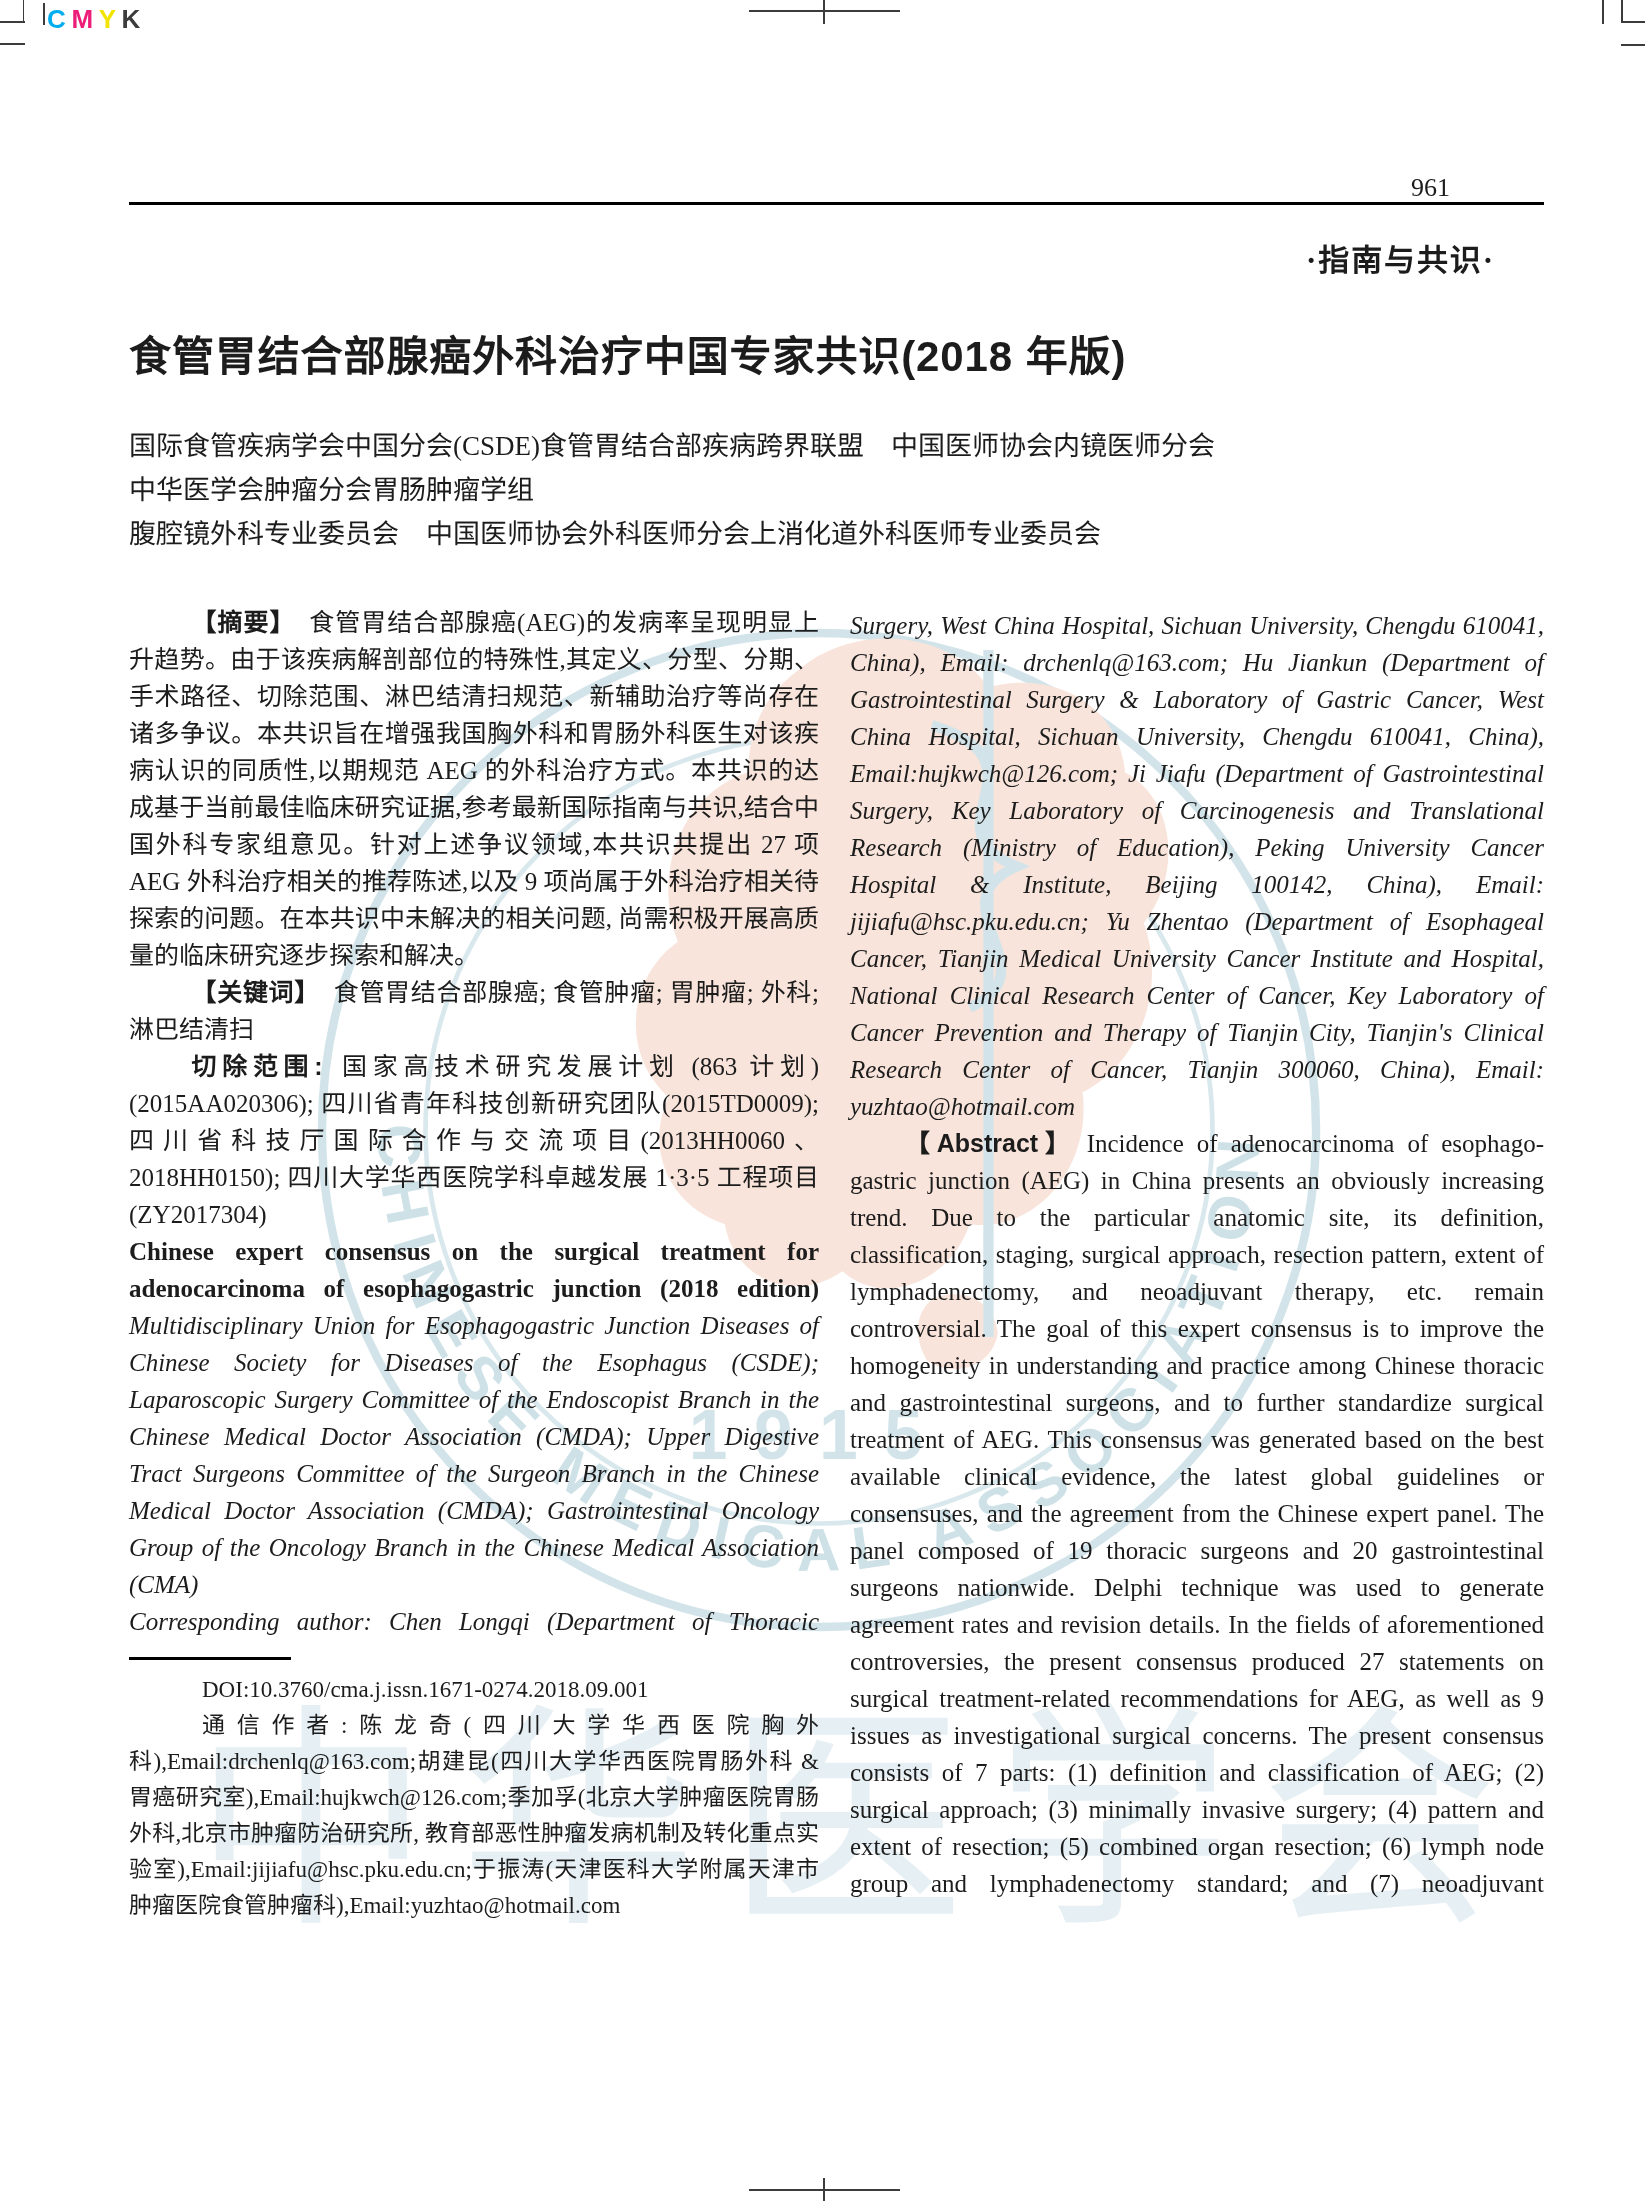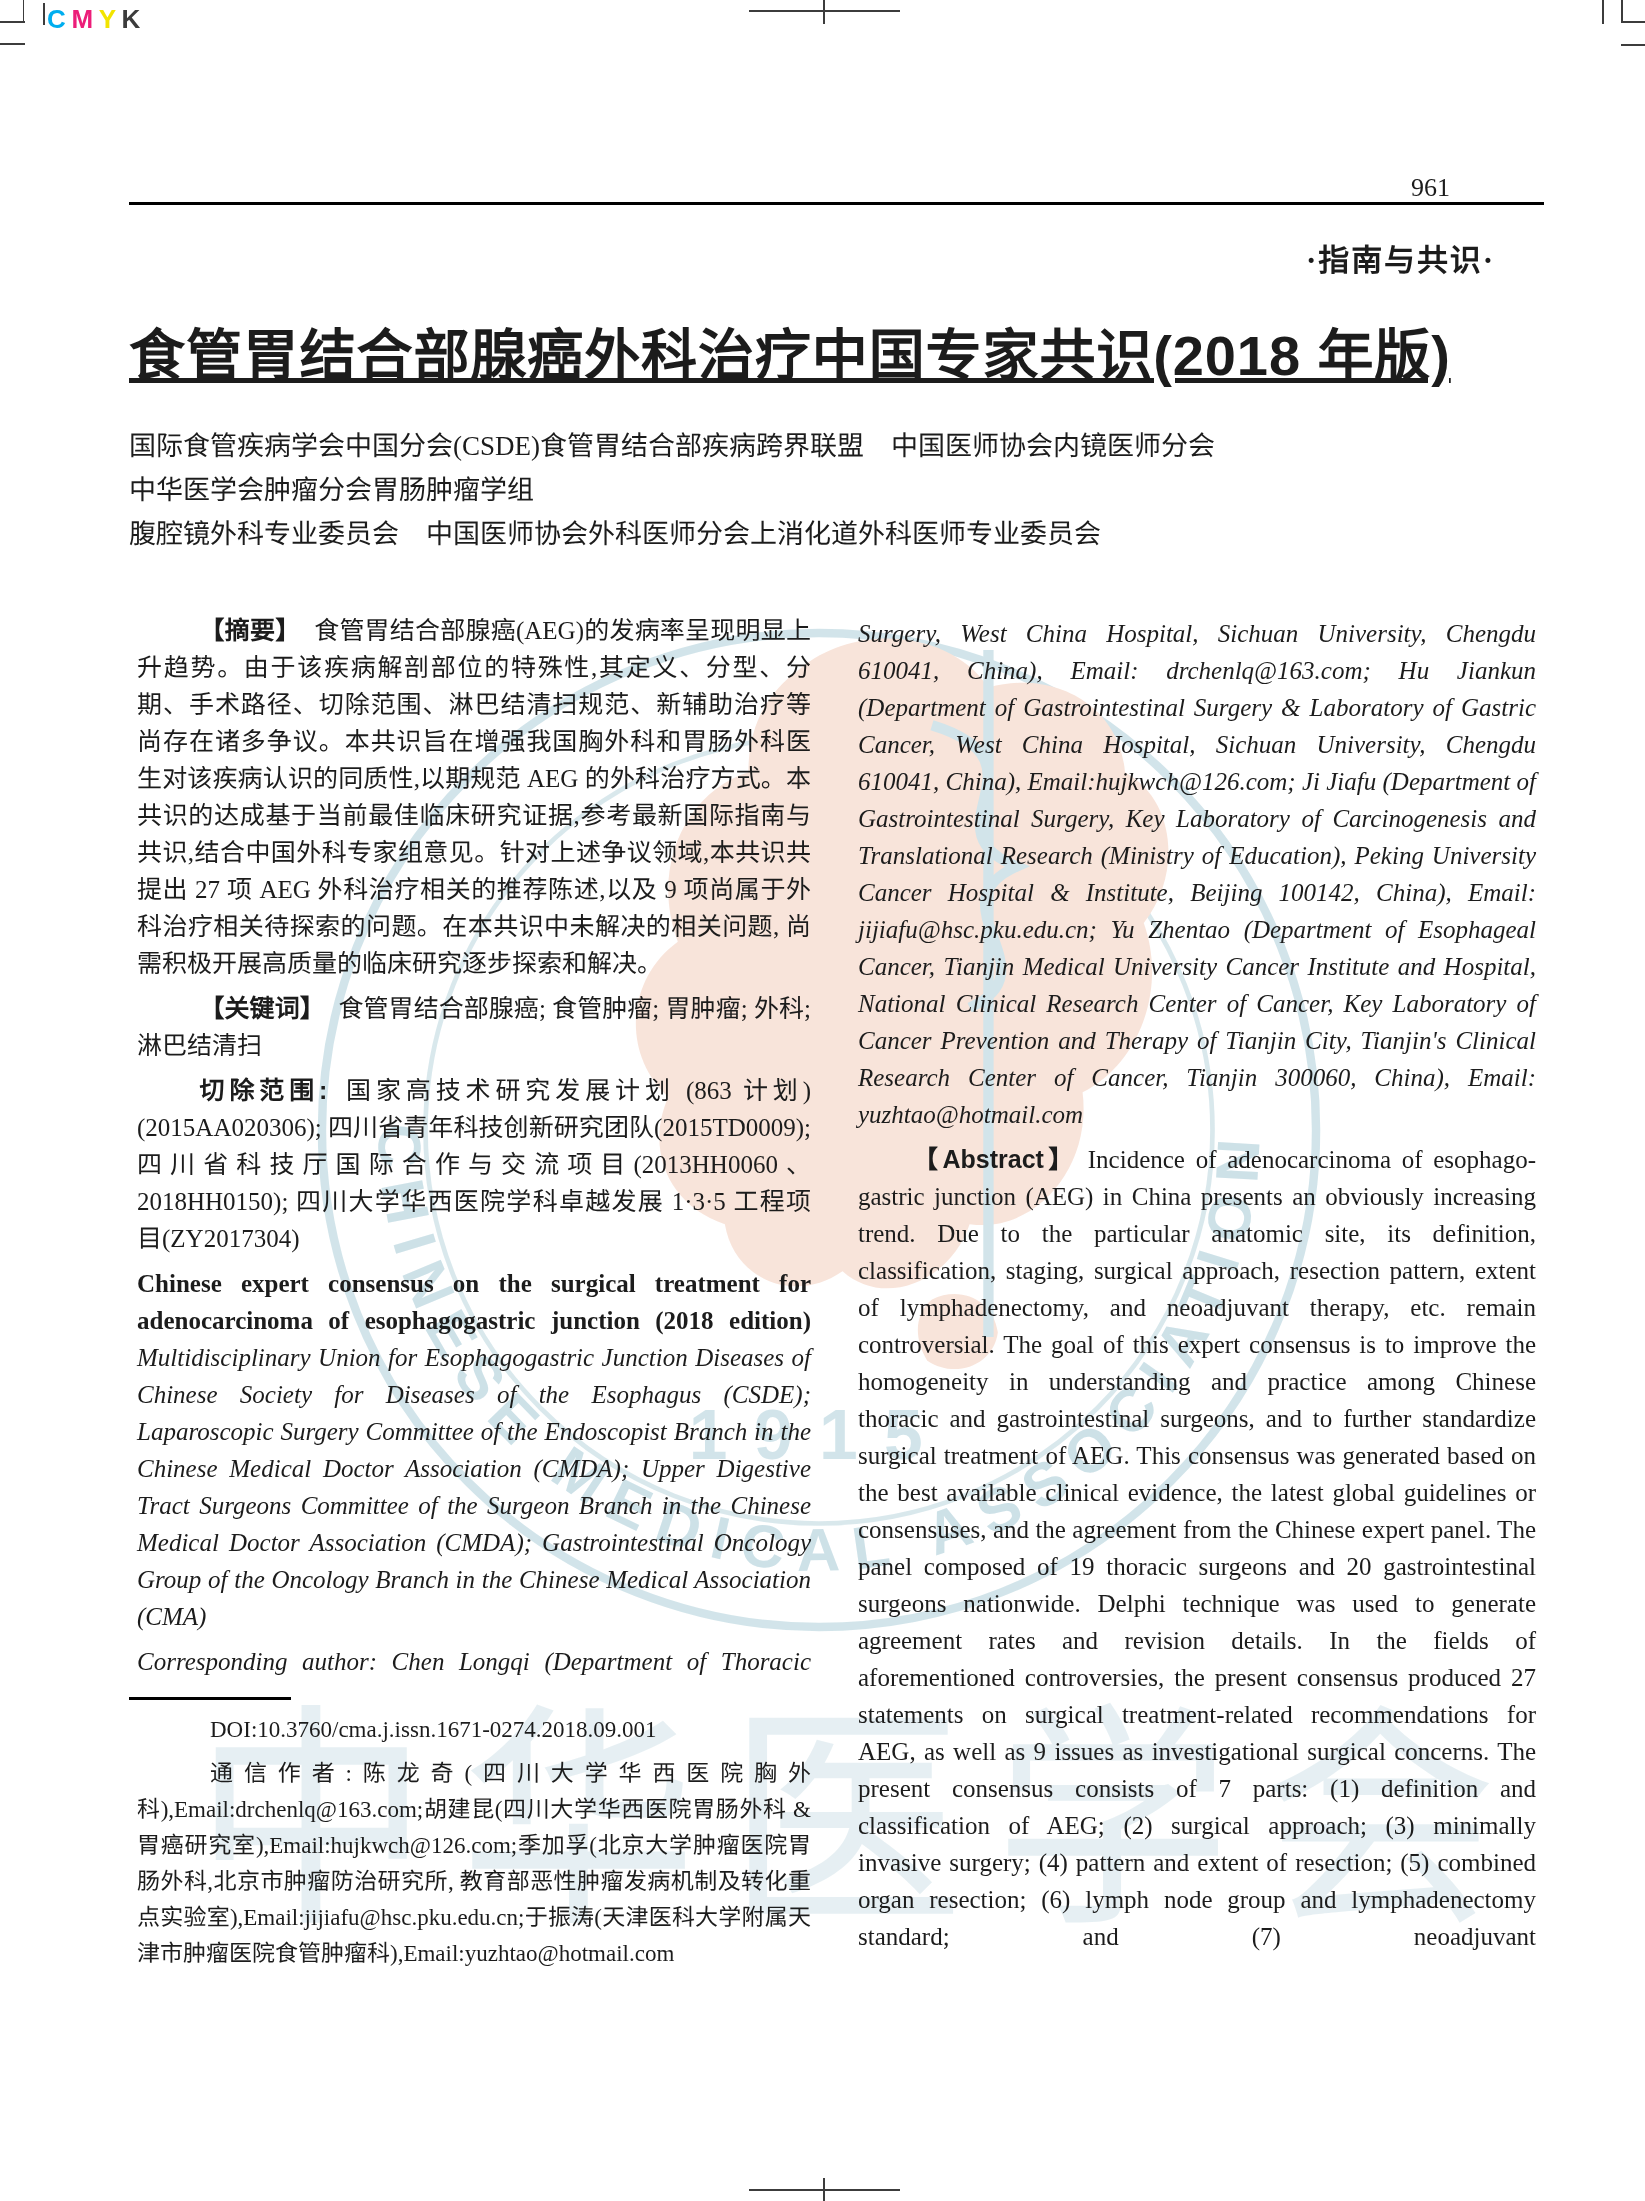--- a/index.html
+++ b/index.html
@@ -10,30 +10,30 @@
   .cmyk{position:absolute;left:47px;top:3.8px;font-family:"Liberation Sans",sans-serif;
         font-size:26px;font-weight:600;}
   .cmyk span{margin-right:5.6px;}
   .ink-c{color:#00aeef}.ink-m{color:#ec1e79}.ink-y{color:#f2e400}.ink-k{color:#3c3c3c}
   
   .header-line{position:absolute;left:129px;top:170px;font-size:24.5px;white-space:nowrap;}
   .page-number{position:absolute;left:1411px;top:173px;font-size:26px;}
   .header-rule{position:absolute;left:129px;top:202px;width:1415px;height:2.8px;background:#000;}
   .section-label{position:absolute;top:235px;right:151px;font-size:31px;font-weight:bold;
         letter-spacing:1.9px;}
-  .doc-title{position:absolute;left:129px;top:310px;font-size:56px;font-weight:bold;
-        font-family:"Liberation Sans",sans-serif;letter-spacing:0.9px;white-space:nowrap;text-decoration:underline;}
+  .doc-title{position:absolute;left:129px;top:322px;font-size:42px;font-weight:bold;
+        font-family:"Liberation Sans",sans-serif;letter-spacing:0.9px;white-space:nowrap;}
   .affiliations{position:absolute;left:129px;top:424px;font-size:27px;line-height:44px;
         width:1375px;}
   
   .col{position:absolute;text-align:justify;font-size:25px;line-height:37px;z-index:2;
        text-justify:inter-ideograph;}
   .col-left{left:129px;top:604px;width:690px;}
   .col-right{left:850px;top:607px;width:694px;}
-  .col p{margin:8px;}
+  .col p{margin:0;}
   .para-indent{text-indent:2.5em;}
   .label-cn{font-weight:bold;font-family:"Liberation Sans",sans-serif;margin-right:0.55em;}
   .en-title-block{margin-top:37px;}
   .en-title{font-weight:bold;}
   .en-orgs{font-style:italic;}
   .corresponding{font-style:italic;text-align:justify;text-align-last:justify;}
   .footnote-rule{width:162px;height:2.8px;background:#000;margin-top:17px;}
   .footnote{margin-top:12.2px;font-size:23px;line-height:36px;}
   .footnote p{text-indent:73px;}
   .authors-en{font-style:italic;}

